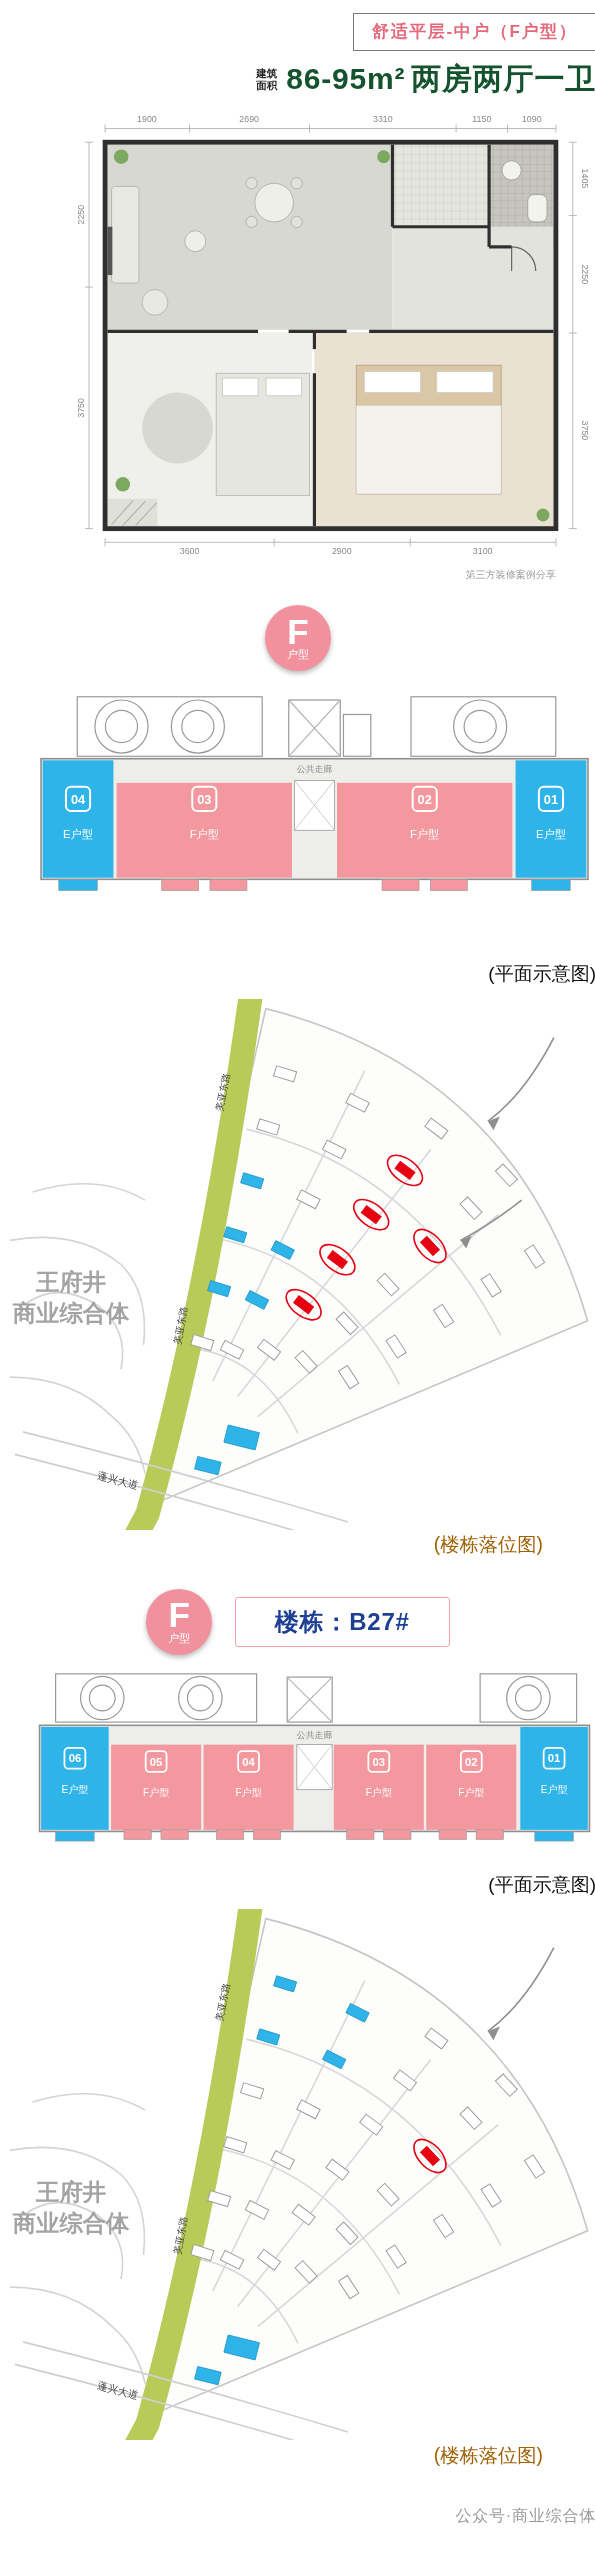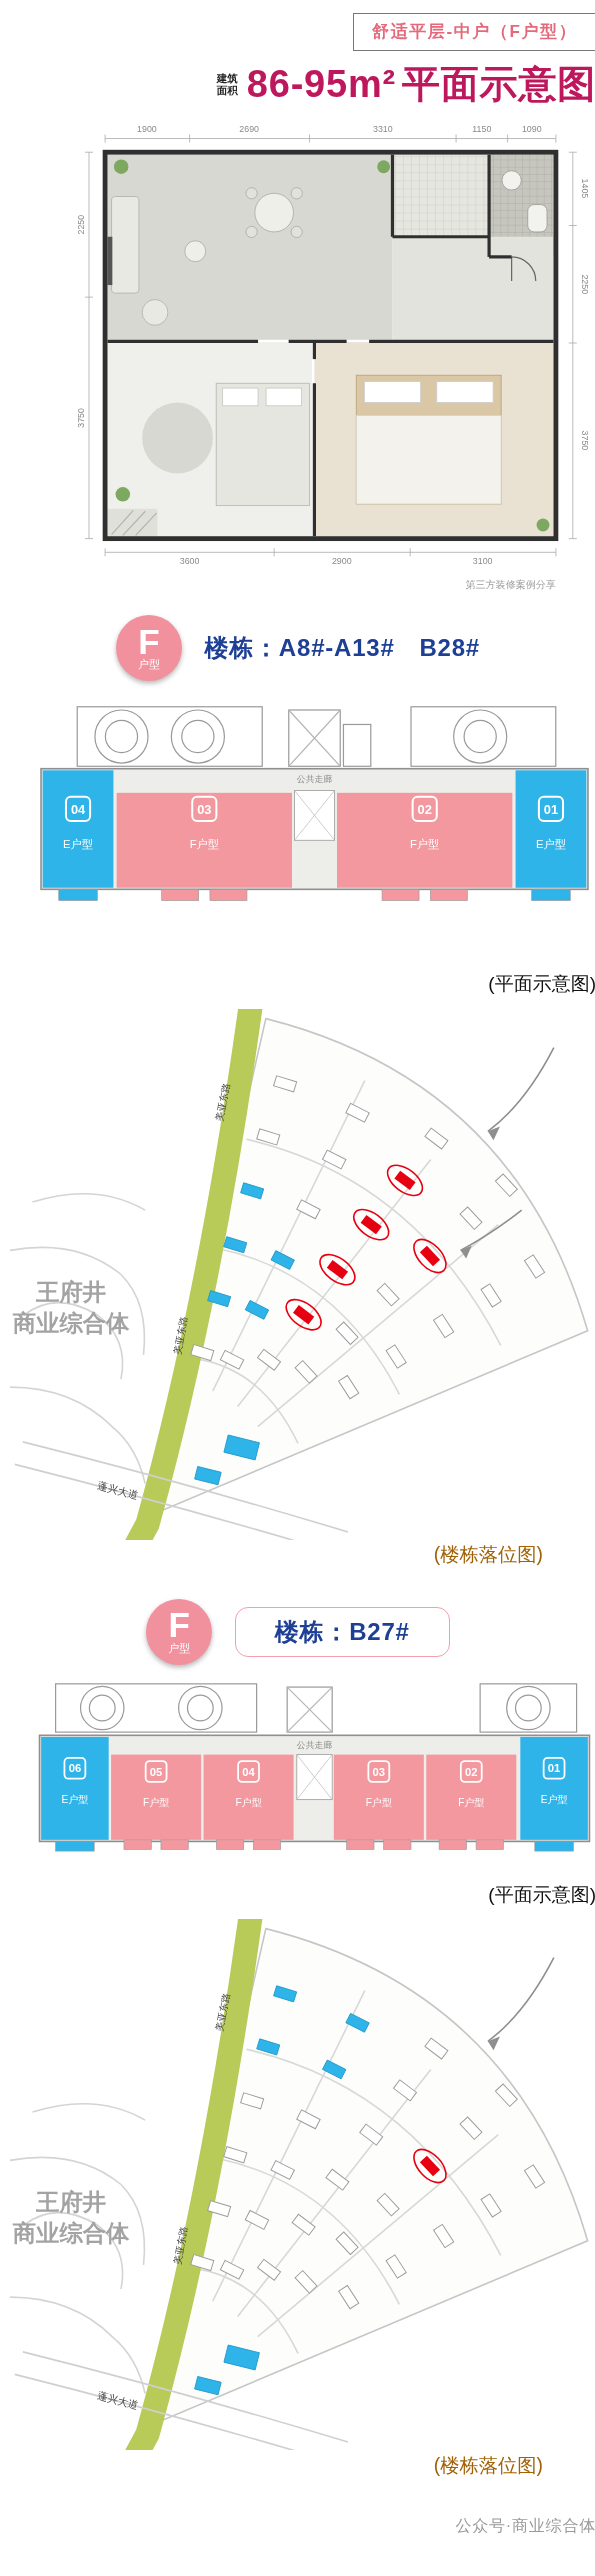--- a/index.html
+++ b/index.html
@@ -1,47 +1,47 @@
 <!DOCTYPE html>
 <html style="font-size:13px"><head>
 <meta charset="utf-8">
 <style>
   html,body{margin:0;padding:0;background:#fff}
   body{width:596px;font-family:"Liberation Sans","DejaVu Sans",sans-serif;color:#222}
   .page{width:596px;min-height:2576px;display:flex;flex-direction:column;align-items:flex-end;overflow:hidden}
   .header-badge{margin-top:13px;border:0.8px solid #777;padding:6.4px 17.7px;font-size:17px;font-weight:bold;color:#e4697a;letter-spacing:1.6px;background:#fff}
   .title-row{margin-top:8px;display:flex;align-items:center;gap:6px}
   .area-label{width:24px;font-size:10.5px;line-height:1.15;color:#222;font-weight:bold}
-  .area-value,.rooms{font-size:38px;font-weight:bold;color:#be185d;letter-spacing:0.8px}
+  .area-value,.rooms{font-size:30px;font-weight:bold;color:#14532d;letter-spacing:0.8px}
   svg{display:block}
   .fp-wrap{margin-top:6.4px}
   .badge-row{display:flex;align-items:center;justify-content:center;gap:22.5px;margin:16px 0 6.4px;width:100%}
   .f-circle{width:66px;height:66px;border-radius:50%;background:#f2919e;box-shadow:0 2.4px 5.6px rgba(0,0,0,.28);display:flex;flex-direction:column;align-items:center;justify-content:center;color:#fff;flex:0 0 auto}
   .f-letter{font-size:35px;font-weight:bold;line-height:1}
   .f-sub{font-size:11px;margin-top:-1.6px}
   .buildings-label{font-size:24px;font-weight:bold;color:#1d3f94;letter-spacing:0.8px}
-  .boxed{border:1.6px solid #f0a0aa;padding:8px 39px;border-radius:13px}
+  .boxed{border:1.6px solid #f0a0aa;padding:8px 39px;border-radius:3px}
   .plan-caption{font-size:19px;color:#111;margin:9.7px 0 11.3px;font-weight:500;text-align:center}
   .map-caption{font-size:19.3px;color:#a16207;margin:1.6px 53px 14.5px 0;font-weight:500;align-self:flex-end}
   .footer{margin:22.5px 0 16px;font-size:16px;color:#9a9a9a;letter-spacing:0.8px}
   text{font-family:"Liberation Sans","DejaVu Sans",sans-serif}
 </style>
 </head>
 <body>
 
 <div class="page">
 
   <div class="header-badge">
     <span>舒适平层-中户（F户型）</span>
   </div>
 
   <div class="title-row">
     <span class="area-label">建筑面积</span>
     <span class="area-value">86-95m²</span>
-    <span class="rooms">平面示意图</span>
+    <span class="rooms">两房两厅一卫</span>
   </div>
 
   <div class="fp-wrap">
   <svg width="531" height="483" viewBox="0 0 640 600">
     <defs>
       <pattern id="tile" width="10" height="10" patternUnits="userSpaceOnUse">
         <rect width="10" height="10" fill="#e6e6e0"></rect>
             <path d="M10 0H0V10" fill="none" stroke="#c9c9c2" stroke-width="1"></path>
       </pattern>
       <pattern id="tile2" width="9" height="9" patternUnits="userSpaceOnUse">
@@ -148,21 +148,20 @@
     </g>
     <text x="600" y="586" text-anchor="end" font-size="12.5" fill="#9c9c9c">第三方装修案例分享</text>
   </svg>
   </div>
 
   <div class="badge-row">
     <div class="f-circle">
       <span class="f-letter">F</span>
       <span class="f-sub">户型</span>
     </div>
-    <div class="buildings-label">楼栋：A8#-A13#　B28#</div>
   </div>
 
   <svg width="563" height="274" viewBox="0 0 700 330">
     <g fill="#fff" stroke="#9a9a9a" stroke-width="1.5">
       <rect x="55" y="18" width="230" height="74"></rect>
       <circle cx="110" cy="55" r="33"></circle>
         <circle cx="110" cy="55" r="20"></circle>
       <circle cx="205" cy="55" r="33"></circle>
         <circle cx="205" cy="55" r="20"></circle>
       <rect x="318" y="22" width="64" height="70"></rect>

